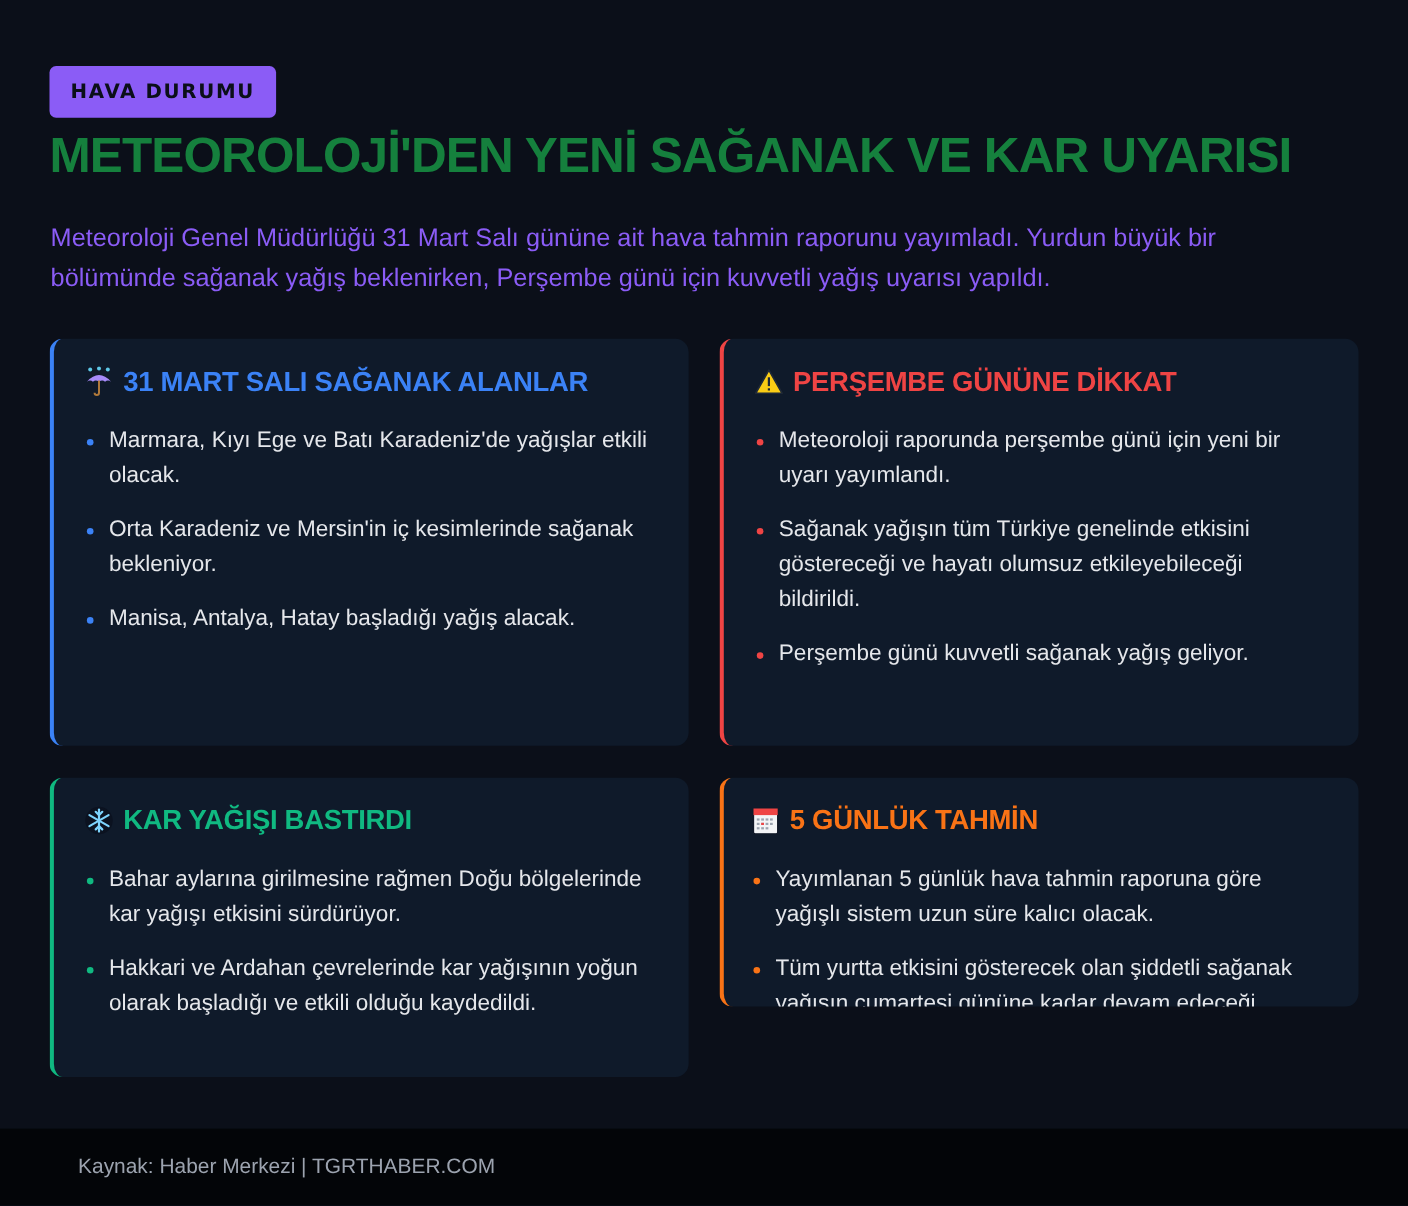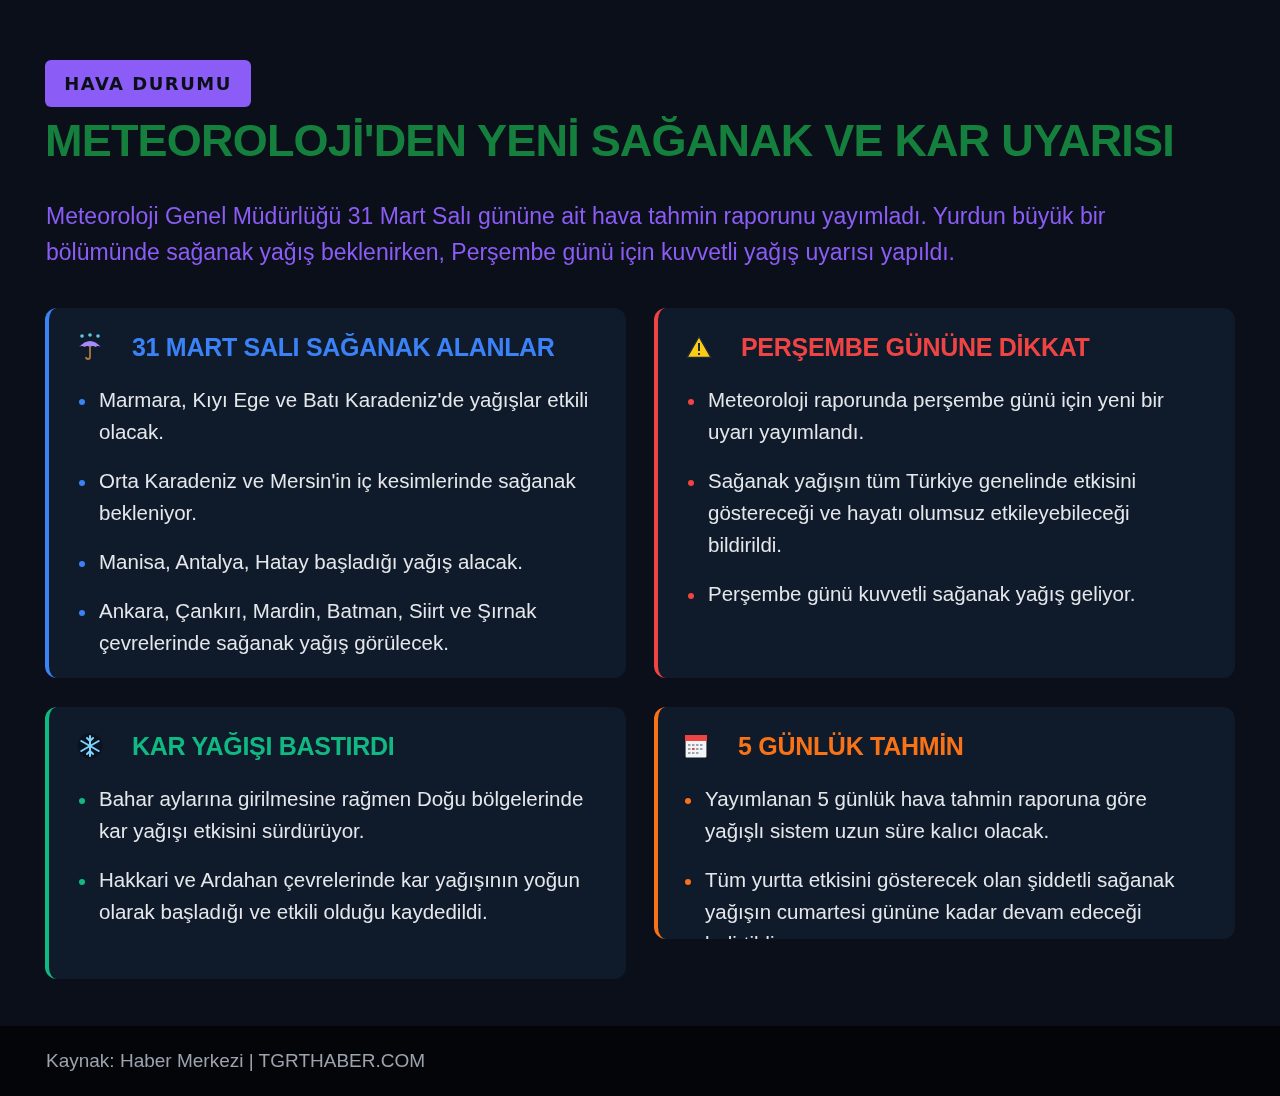--- a/index.html
+++ b/index.html
@@ -25,23 +25,23 @@
     }
 
     .card {
       position: absolute; background: #0f1a2a; border-radius: 12px;
       border-left: 4px solid var(--accent); padding: 22px 30px 0 27px;
       overflow: hidden;
     }
     .card-1 { left: 45px; top: 308px; width: 581px; height: 370px; }
     .card-2 { left: 654px; top: 308px; width: 581px; height: 370px; }
     .card-3 { left: 45px; top: 707px; width: 581px; height: 272px; }
-    .card-4 { left: 654px; top: 707px; width: 581px; height: 232px; padding-left: 24px; }
+    .card-4 { left: 654px; top: 707px; width: 581px; height: 208px; padding-left: 24px; }
 
-    .card-head { display: flex; align-items: center; height: 34px; margin-bottom: 20px; gap: 20px; }
+    .card-head { display: flex; align-items: center; height: 34px; margin-bottom: 20px; }
     .card-icon {
       width: 28px; height: 28px; margin-right: 8px;
       display: flex; align-items: center; justify-content: center; flex: none;
     }
     .card-title {
       font-family: "Liberation Sans", sans-serif; font-weight: 700; font-size: 25px;
       letter-spacing: -0.3px; color: var(--accent); white-space: nowrap;
     }
 
     ul.items { list-style: none; }
@@ -51,21 +51,21 @@
       color: #e5e7eb;
     }
     ul.items li .dot {
       position: absolute; left: 3px; top: 15px; width: 6px; height: 6px;
       border-radius: 50%; background: var(--accent);
     }
 
     .footer {
       position: absolute; left: 0; top: 1026px; width: 1280px; height: 70px;
       background: #030508;
-      display: flex; align-items: center; padding-left: 46px;
+      display: flex; align-items: center; padding-left: 71px;
     }
     .footer-text {
       font-family: "Liberation Sans", sans-serif; font-size: 19px; color: #9ca3af;
     }
   </style>
 </head>
 <body>
 
 <div class="badge">HAVA DURUMU</div>
 <h1 class="title">METEOROLOJİ'DEN YENİ SAĞANAK VE KAR UYARISI</h1>
@@ -81,21 +81,20 @@
         <path d="M2 14 Q13 2 24 14 Q21 12 18.5 14 Q16 12 13 14 Q10 12 7.5 14 Q5 12 2 14 Z" fill="#a78bfa"></path>
         <path d="M13 13 L13 24 Q13 26 11 26 Q9 26 9 24" stroke="#b0793a" stroke-width="1.8" fill="none"></path>
       </svg>
     </span>
     <span class="card-title">31 MART SALI SAĞANAK ALANLAR</span>
   </div>
   <ul class="items">
     <li><span class="dot"></span><span>Marmara, Kıyı Ege ve Batı Karadeniz'de yağışlar etkili olacak.</span></li>
     <li><span class="dot"></span><span>Orta Karadeniz ve Mersin'in iç kesimlerinde sağanak bekleniyor.</span></li>
     <li><span class="dot"></span><span>Manisa, Antalya, Hatay başladığı yağış alacak.</span></li>
-    <li><span class="dot"></span><span>Ankara, Çankırı, Mardin, Batman, Siirt ve Şırnak çevrelerinde sağanak yağış görülecek.</span></li>
   </ul>
 </section>
 
 <section class="card card-2" style="--accent:#ef4444">
   <div class="card-head">
     <span class="card-icon">
       <svg width="26" height="24" viewBox="0 0 26 24">
         <path d="M13 1.5 L25 22.5 L1 22.5 Z" fill="#facc15" stroke="#1f2937" stroke-width="1.5" stroke-linejoin="round"></path>
         <rect x="12" y="8" width="2" height="8" fill="#1f2937"></rect>
         <rect x="12" y="18" width="2" height="2" fill="#1f2937"></rect>

